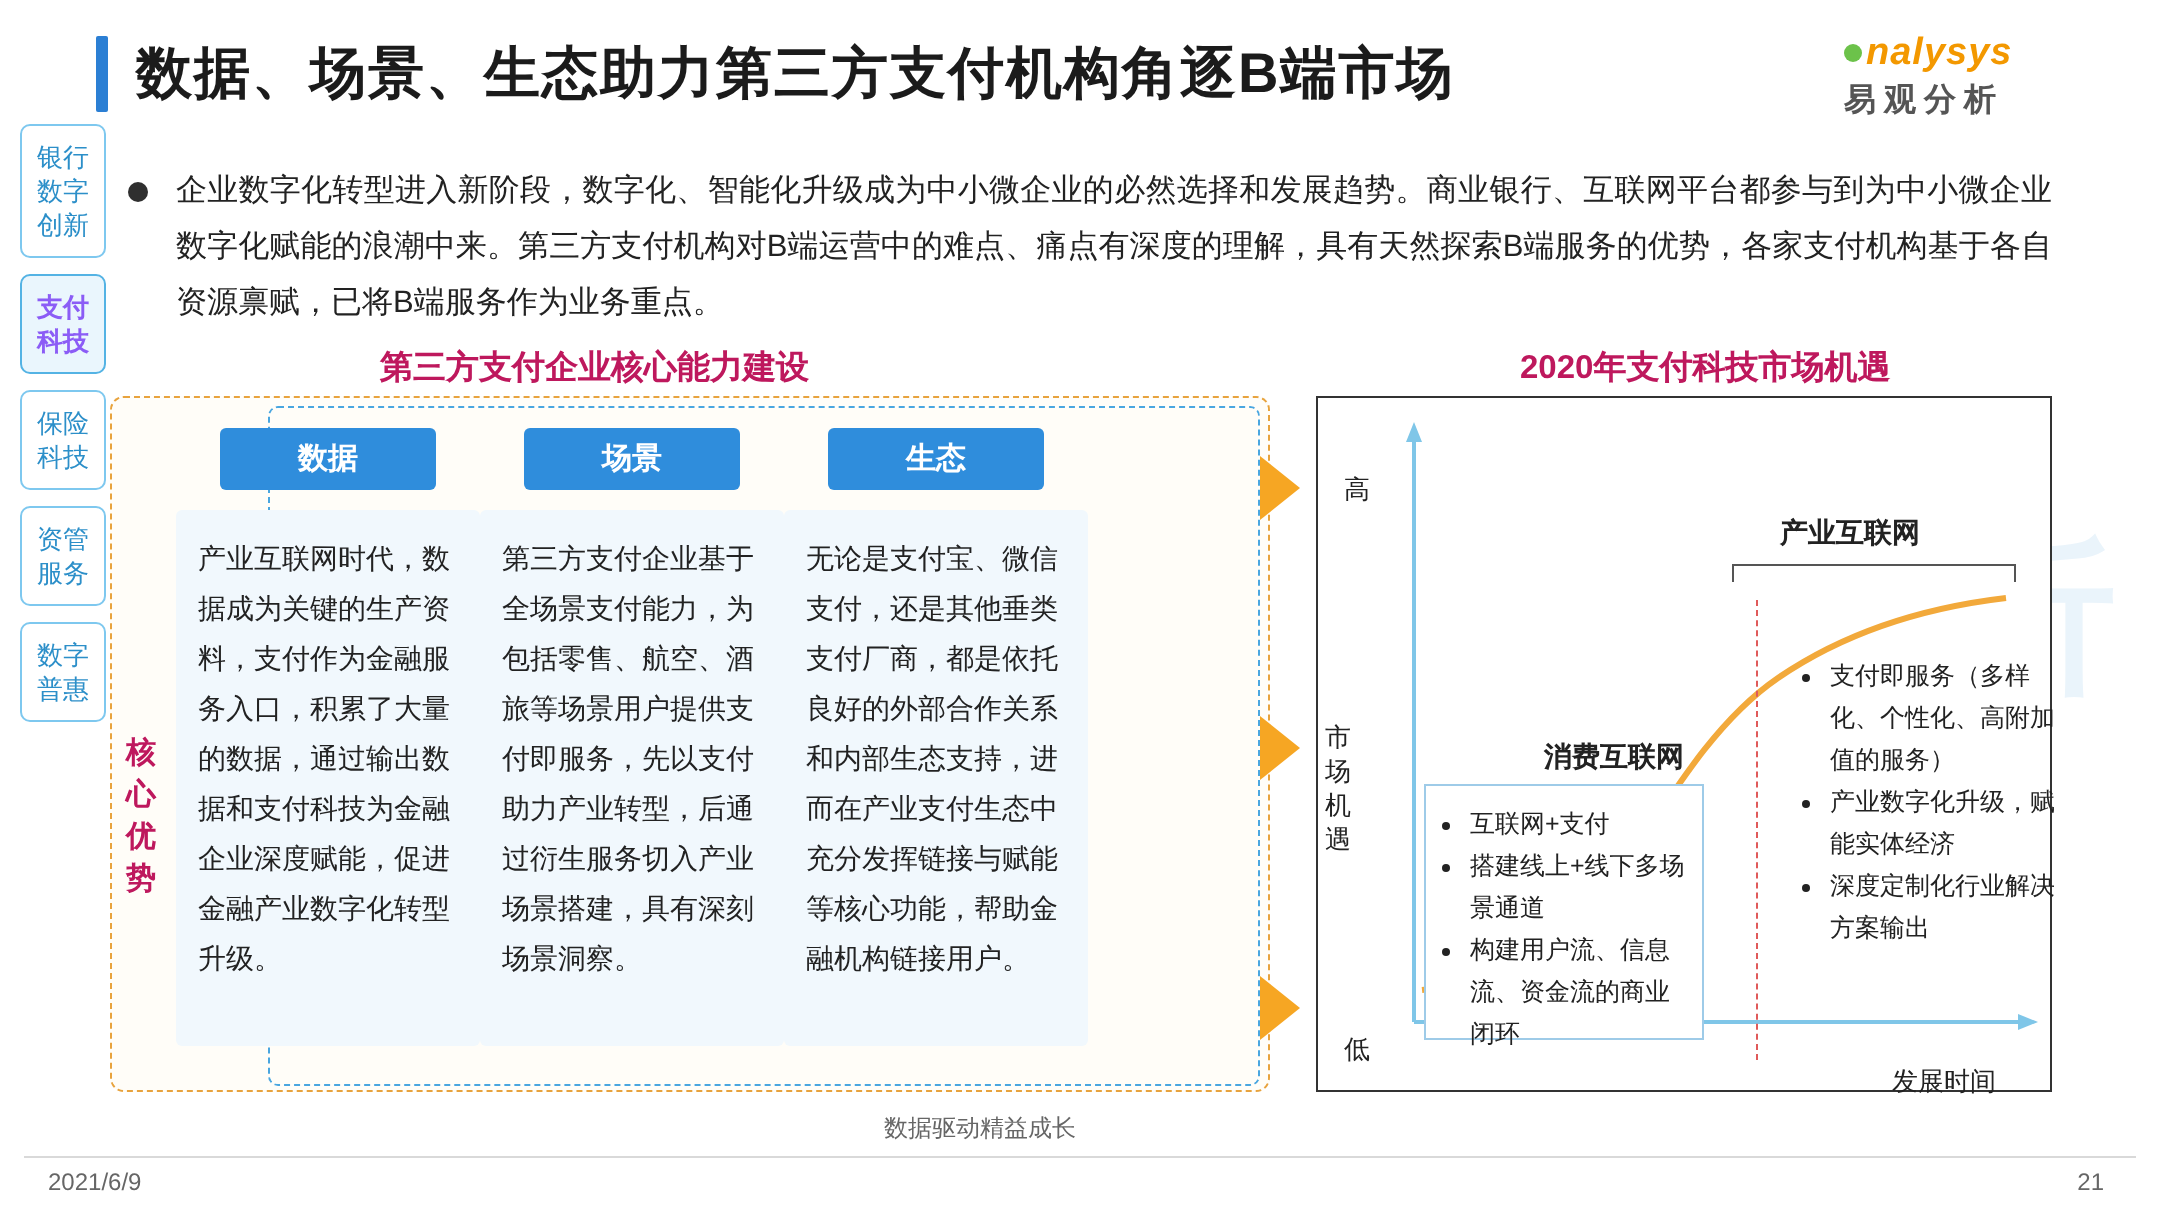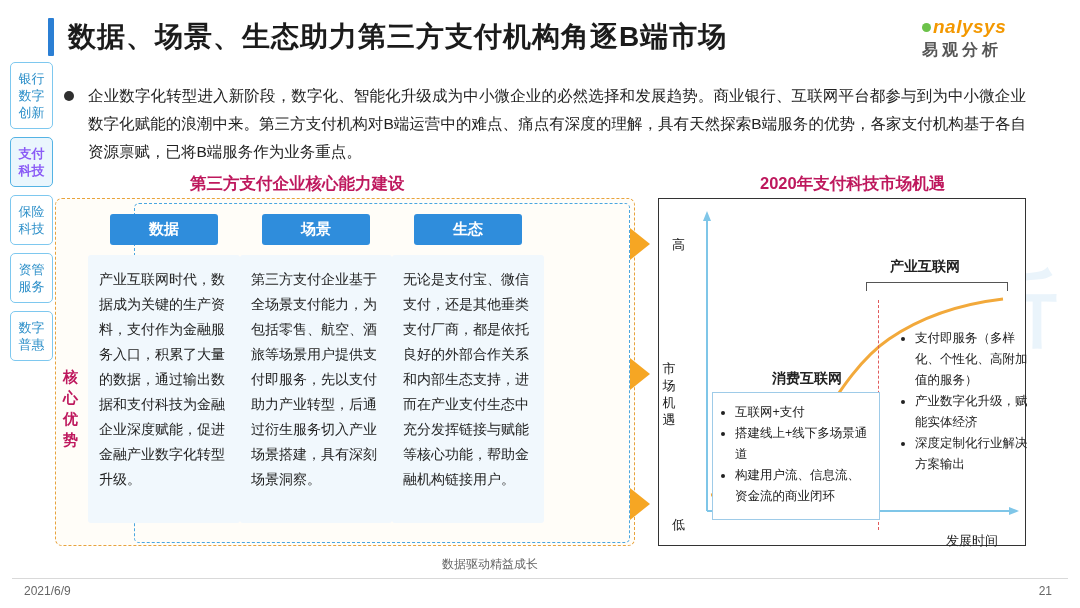--- a/index.html
+++ b/index.html
@@ -125,21 +125,21 @@
   #grp-prod{left:890px;top:258px;}
   #grp-cons{left:772px;top:370px;}
 
   .bracket{
     position:absolute;border-top:1px solid #555;border-left:1px solid #555;border-right:1px solid #555;
     height:8px;
   }
   #bracket-prod{left:866px;top:282px;width:140px;}
 
   .cons-box{
-    position:absolute;left:712px;top:392px;width:168px;height:128px;
+    position:absolute;left:712px;top:392px;width:140px;height:128px;
     border:1px solid #9ecbe8;box-sizing:border-box;background:#fff;
     padding:9px 8px;font-size:12.5px;line-height:21px;color:#222;
   }
   .cons-box ul{margin:0;padding-left:14px;}
   .prod-list{
     position:absolute;left:902px;top:328px;width:130px;
     font-size:12.5px;line-height:21px;color:#222;
   }
   .prod-list ul{margin:0;padding-left:13px;}
   .dash-v{

